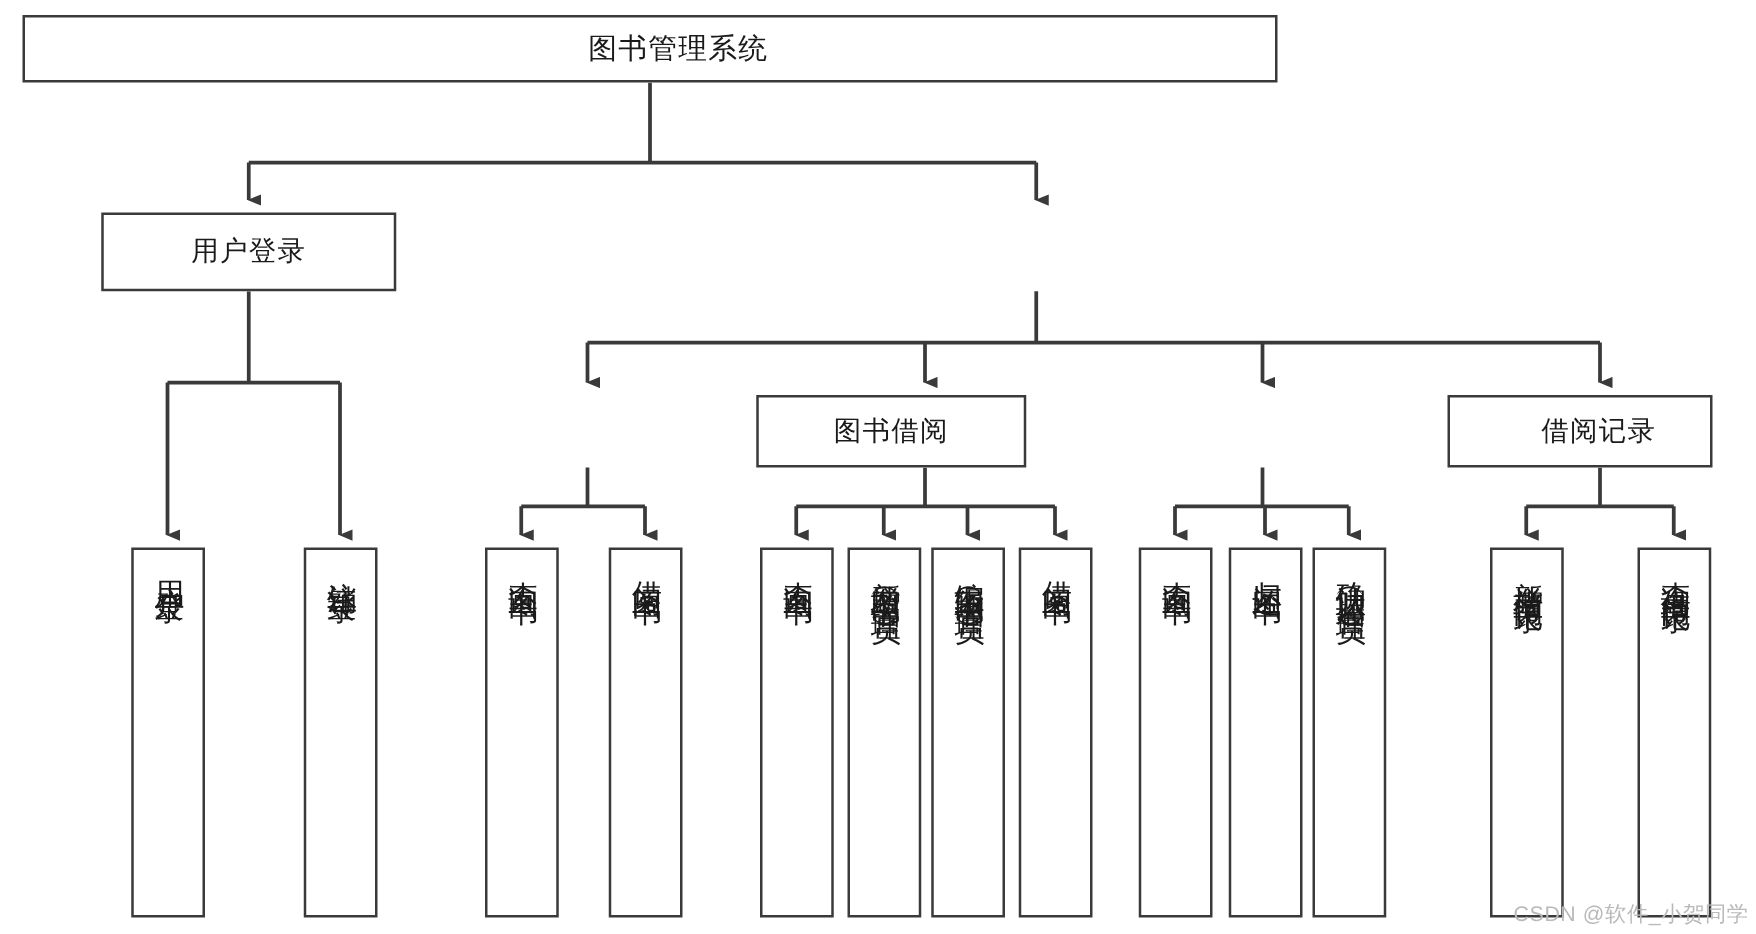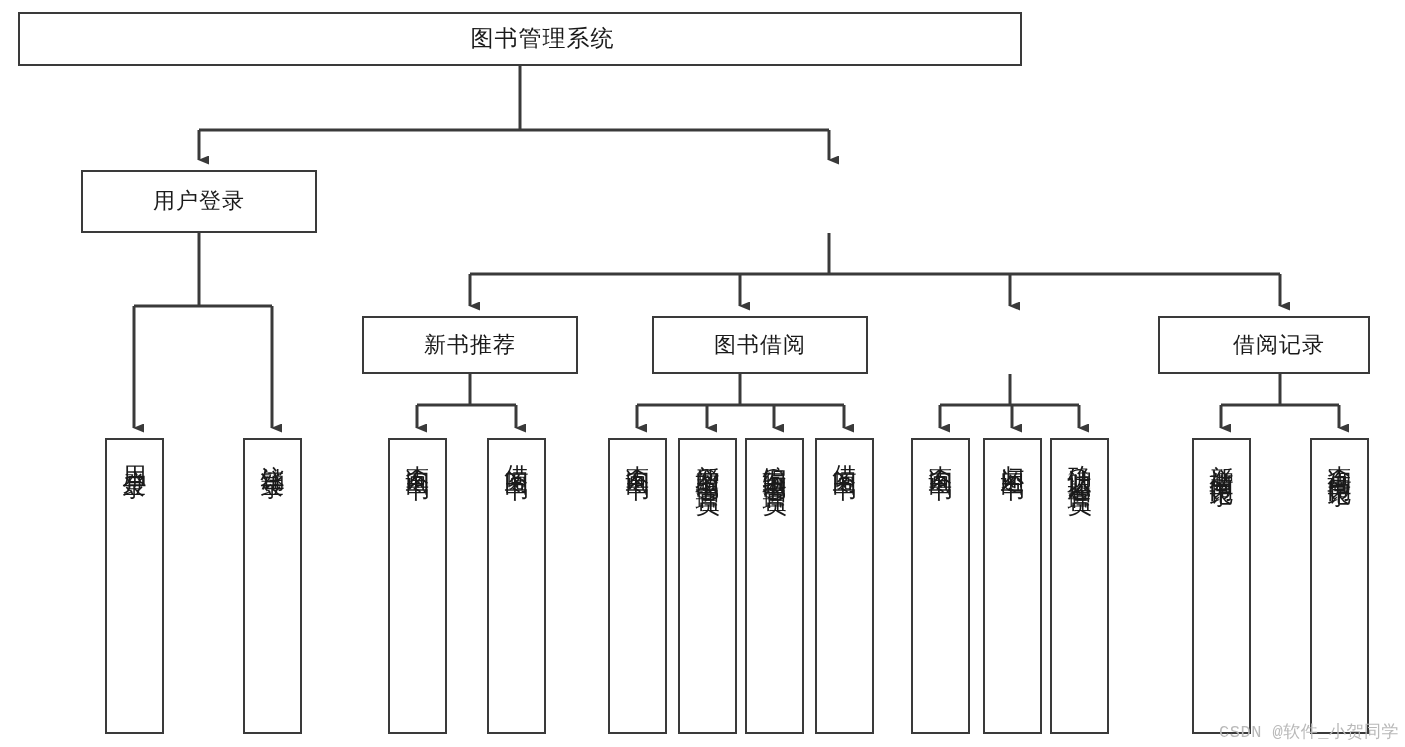--- a/index.html
+++ b/index.html
@@ -55,21 +55,20 @@
 
   .watermark{
     position:absolute;
     right:6px;
     bottom:4px;
     font-size:17px;
     color:#b9b9b9;
     letter-spacing:0.5px;
     z-index:3;
     user-select:none;
-    font-family:Liberation Mono, monospace;
   }
 </style>
 </head>
 <body>
 
 <div id="diagram">
 
   <svg id="wires" viewBox="0 0 1405 747" xmlns="http://www.w3.org/2000/svg">
     <defs>
       <marker id="arw" markerWidth="9" markerHeight="11" refX="4.5" refY="10" orient="auto" markerUnits="userSpaceOnUse">
@@ -121,24 +120,21 @@
   </svg>
 
   <div class="node h root" style="left:18px;top:12px;width:1004px;height:54px;">
     <span class="label">图书管理系统</span>
   </div>
 
   <div class="node h" style="left:81px;top:170px;width:236px;height:63px;">
     <span class="label">用户登录</span>
   </div>
 
-  <div class="node h" style="left:362px;top:316px;width:216px;height:58px;">
-    <span class="label">新书推荐</span>
-  </div>
-  <div class="node h" style="left:652px;top:316px;width:216px;height:58px;">
+  <div class="node h" style="left:605px;top:316px;width:216px;height:58px;">
     <span class="label">图书借阅</span>
   </div>
   <div class="node h" style="left:1158px;top:316px;width:212px;height:58px;padding-left:30px;">
     <span class="label">借阅记录</span>
   </div>
 
   <div class="node v" style="left:105px;top:438px;width:59px;height:296px;">
     <span class="label">用户登录</span>
   </div>
   <div class="node v" style="left:243px;top:438px;width:59px;height:296px;">

